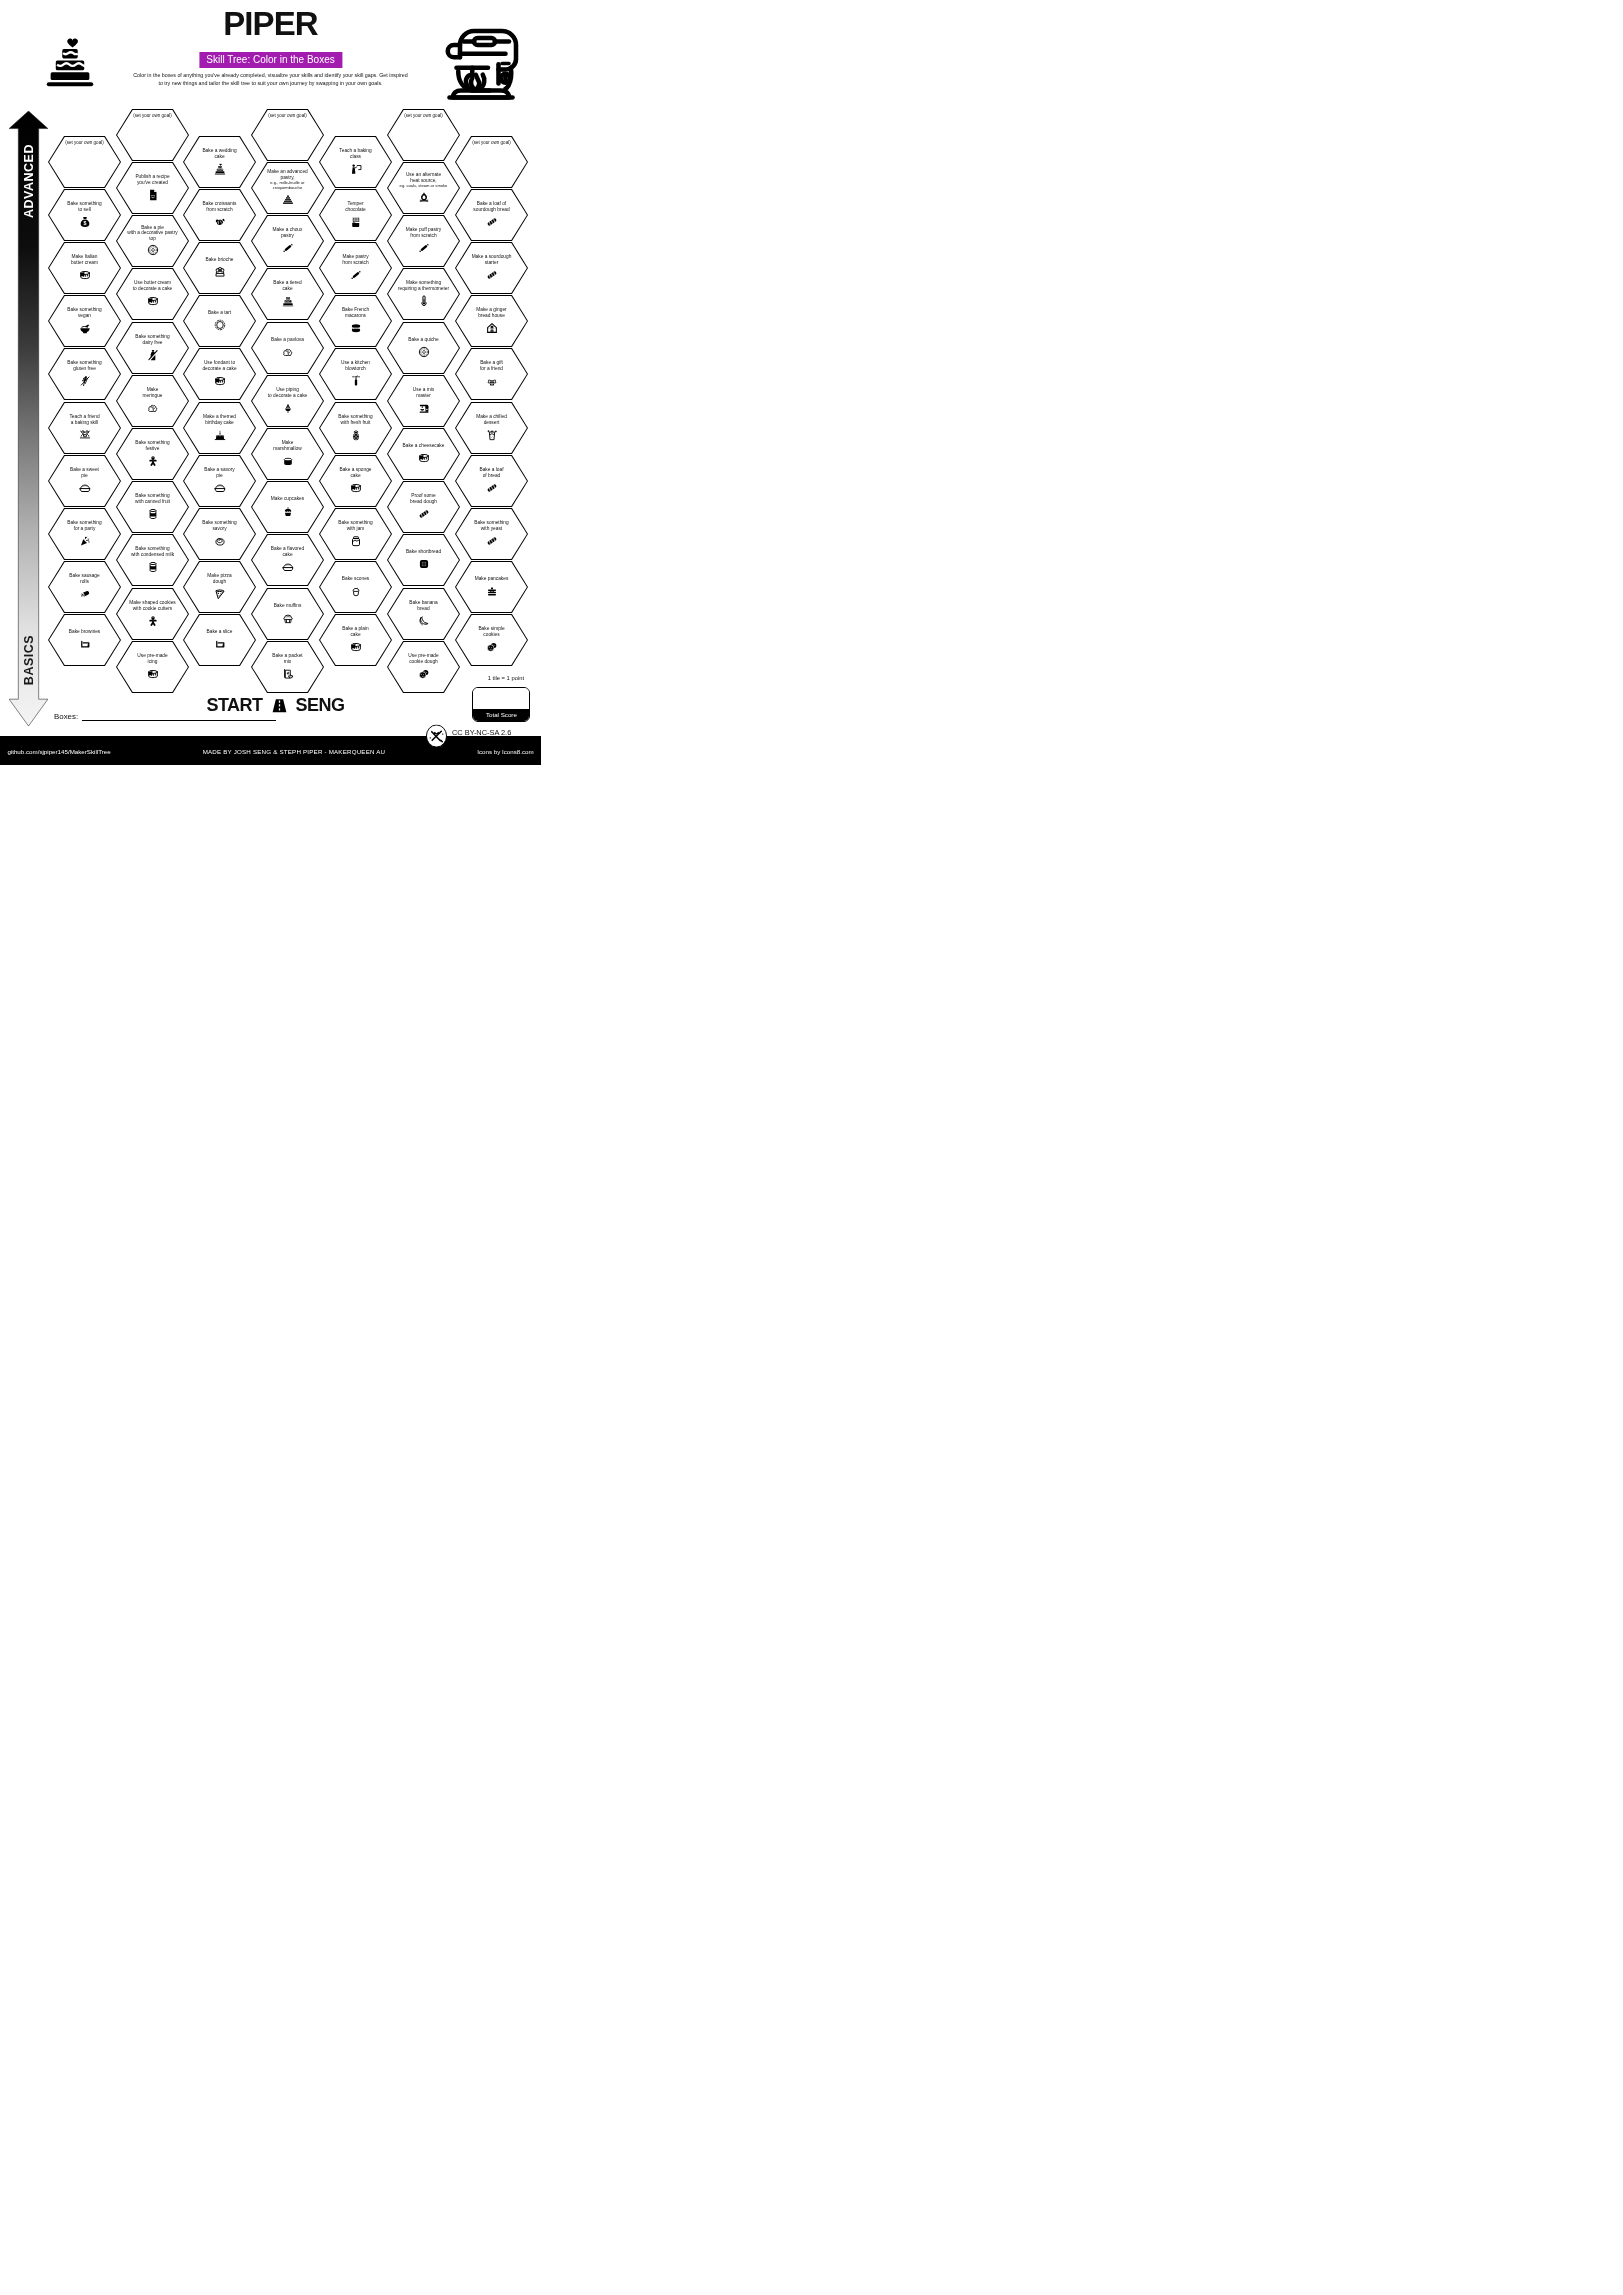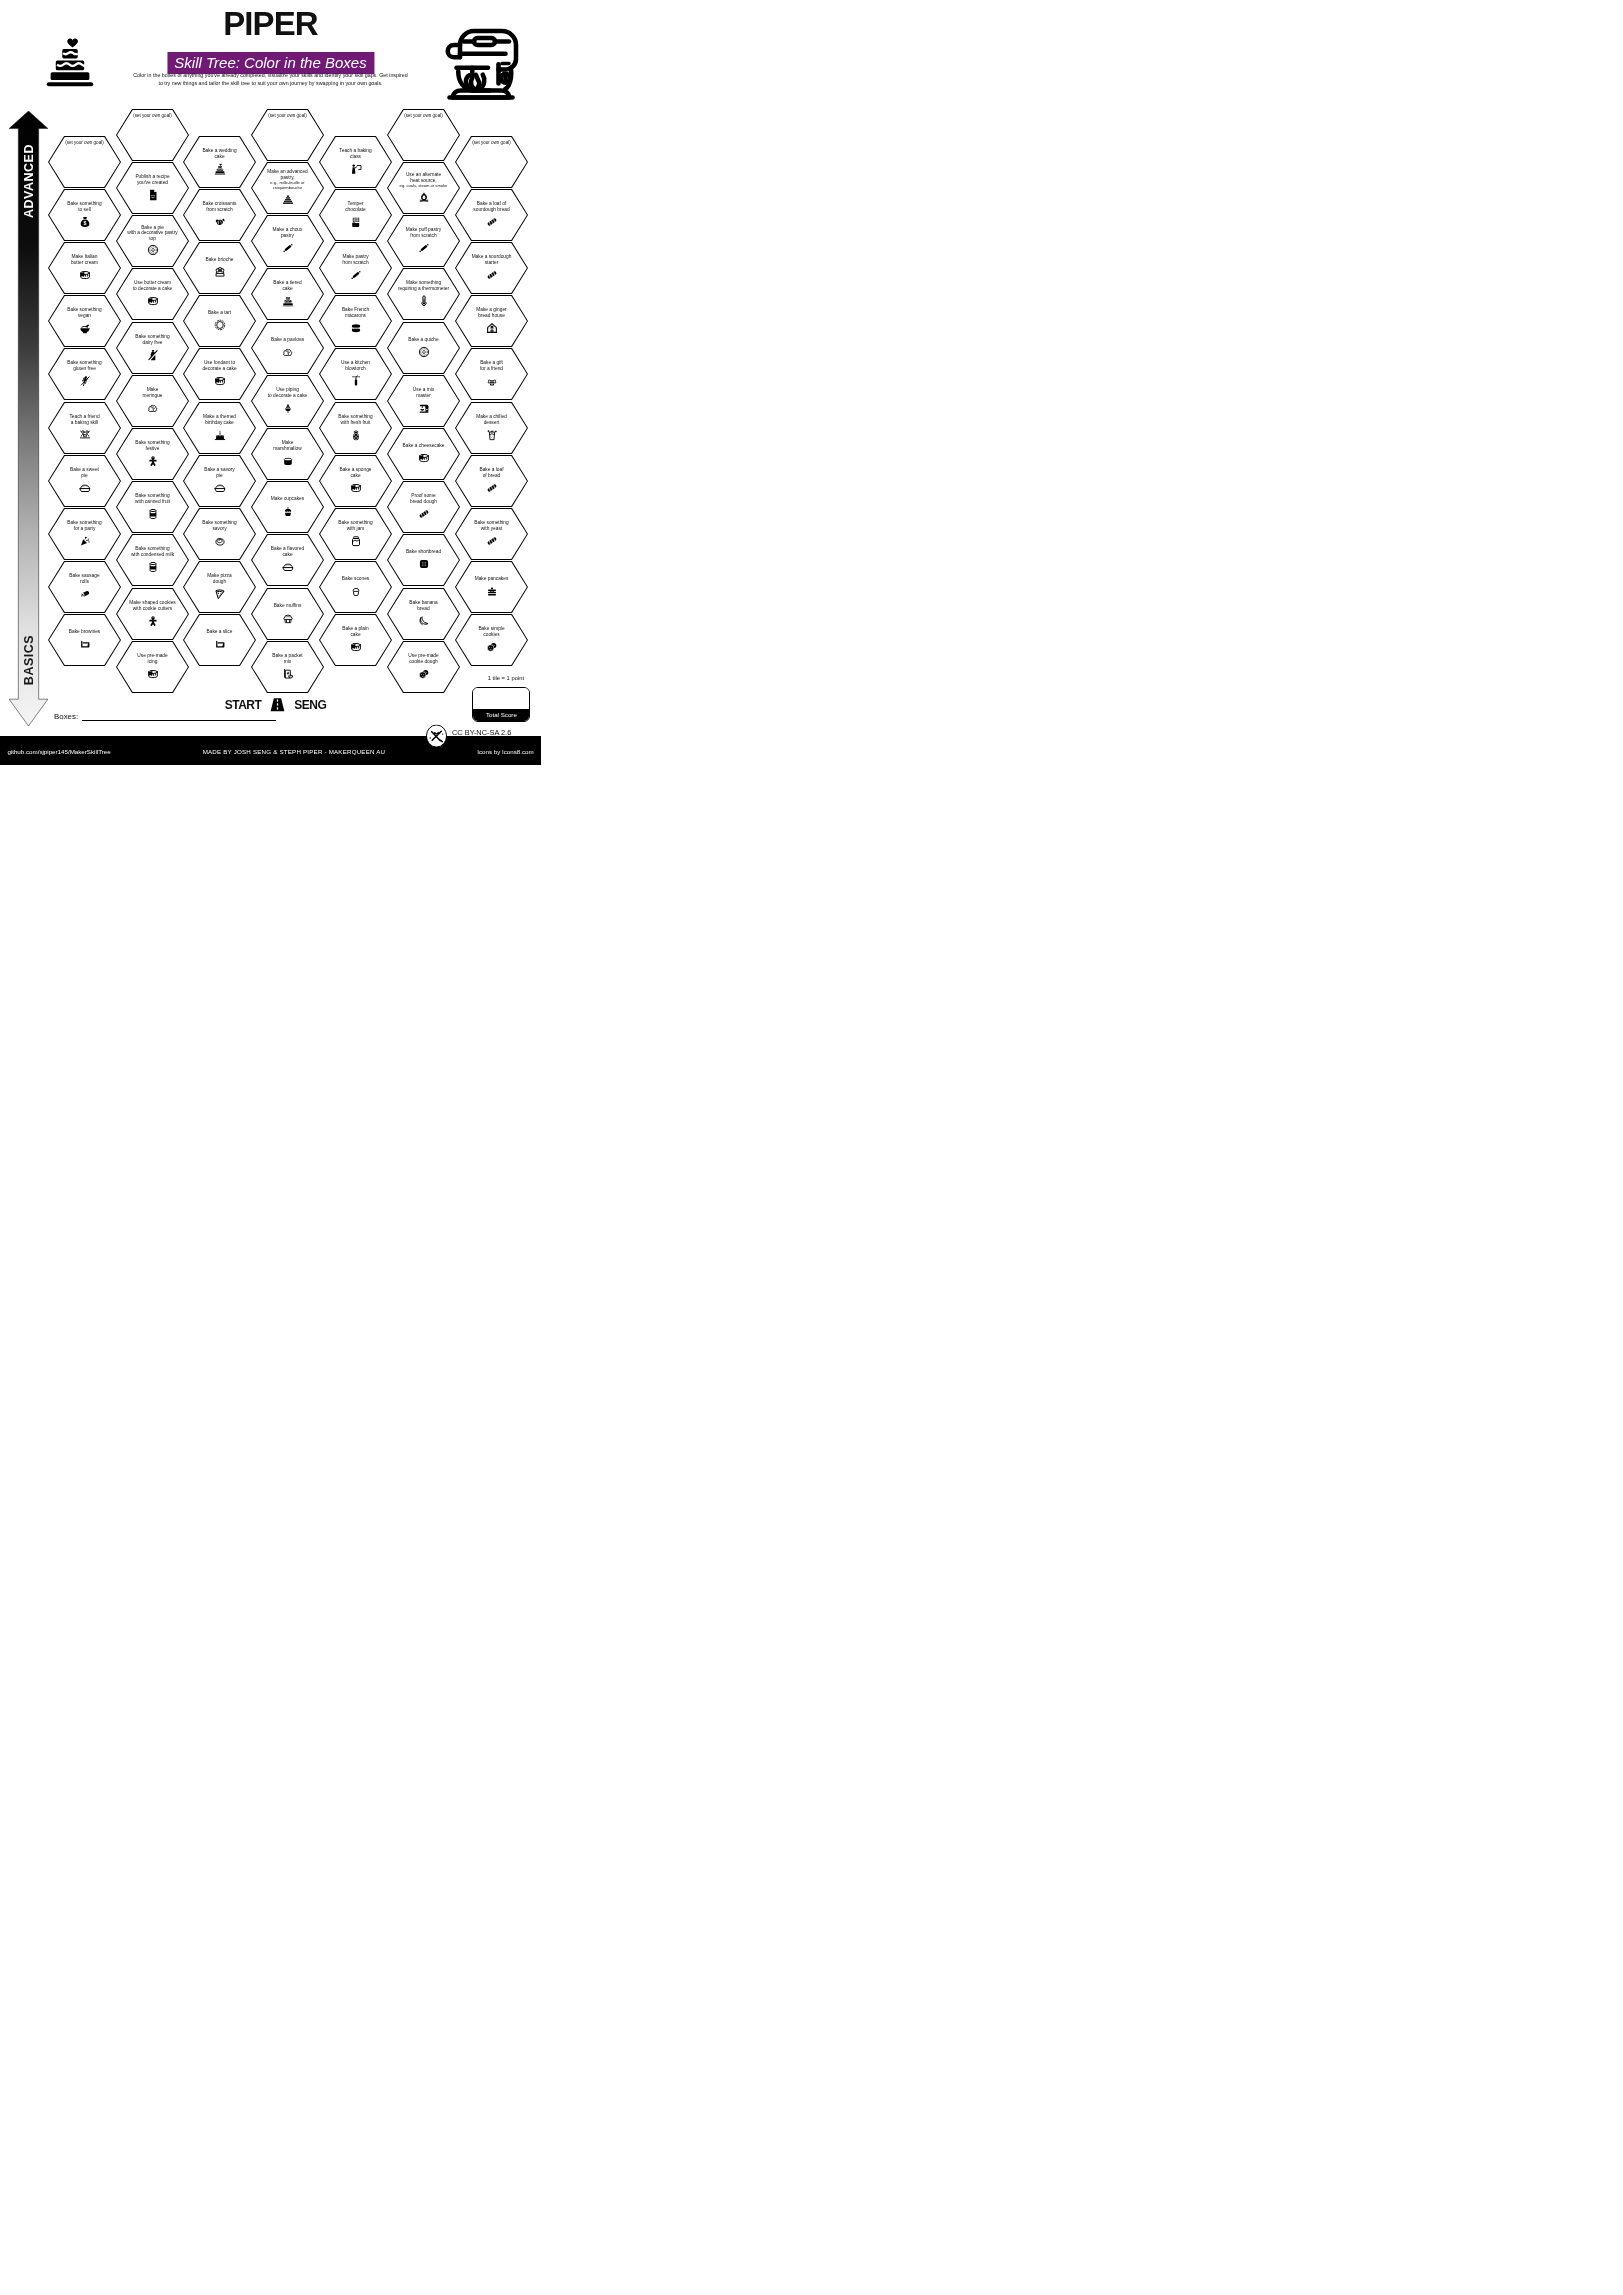--- a/index.html
+++ b/index.html
@@ -2,21 +2,21 @@
 <html style="font-size:7.4px"><head>
 <meta charset="utf-8">
 <style>
   html,body{margin:0;padding:0;background:#fff;}
   .poster{position:relative;width:541px;height:765px;background:#fff;overflow:hidden;
           font-family:"Liberation Sans",sans-serif;color:#111;}
   
   .title{position:absolute;top:6.5px;left:0;right:0;text-align:center;
          font-size:33px;font-weight:900;letter-spacing:-0.9px;line-height:1;}
   .subtitle{position:absolute;top:52px;left:50%;transform:translateX(-50%);
-            background:#701a75;color:#fff;font-size:15px;padding:1.9px 7.4px 2.8px;white-space:nowrap;font-style:italic;}
+            background:#a21caf;color:#fff;font-size:10px;padding:1.9px 7.4px 2.8px;white-space:nowrap;}
   .desc{position:absolute;top:71px;left:50%;transform:translateX(-50%);width:333px;
         font-size:5.3px;line-height:1.55;text-align:center;white-space:pre-line;}
   .logo-cake{position:absolute;left:39px;top:28px;width:62px;height:68px;}
   .logo-mixer{position:absolute;left:439px;top:19.4px;width:84px;height:87px;}
   
   .axis-svg{position:absolute;left:9.3px;top:111px;}
   .axis-label{position:absolute;text-align:center;font-weight:bold;font-size:12.5px;letter-spacing:0.5px;}
   .axis-top{left:-8.3px;top:174px;width:74px;color:#fff;transform:rotate(-90deg);}
   .axis-bottom{left:1.9px;top:653px;width:54px;color:#1a1a1a;transform:rotate(-90deg);}
   
@@ -26,21 +26,21 @@
        clip-path:polygon(0% 50%,22% 0%,78% 0%,100% 50%,78% 100%,22% 100%);
        display:flex;flex-direction:column;align-items:center;justify-content:center;
        gap:1.4px;padding:2.8px 6.5px;text-align:center;}
   .hex-label{font-size:4.8px;line-height:1.22;white-space:pre-line;}
   .hex-sublabel{font-size:4.1px;line-height:1.2;white-space:pre-line;margin-top:-0.9px;}
   .hex.goal .hex-inner{justify-content:flex-start;padding-top:2.8px;}
   .hex.goal .hex-label{font-size:4.5px;}
   .hex-icon{width:14px;height:14px;flex:0 0 auto;}
   
   .start-here{position:absolute;left:0;right:0;top:695px;display:flex;align-items:center;
-              justify-content:center;gap:6px;font-size:12px;font-weight:900;letter-spacing:-0.5px;padding-left:10px;}
+              justify-content:center;gap:6px;font-size:18px;font-weight:900;letter-spacing:-0.5px;padding-left:10px;}
   .road-icon{width:21px;height:19.4px;}
   
   .score-note{position:absolute;right:17px;top:675px;font-size:5.8px;}
   .score-box{position:absolute;right:10.6px;top:687px;width:58px;height:35px;background:#fff;
              border:1.2px solid #000;border-radius:6px;overflow:hidden;box-sizing:border-box;}
   .score-box-space{position:absolute;top:0;left:0;right:0;bottom:12.5px;background:#fff;}
   .score-box-label{position:absolute;bottom:0;left:0;right:0;height:12.5px;background:#000;color:#fff;
              font-size:6.2px;text-align:center;line-height:12px;}
   
   .name-row{position:absolute;left:54px;top:712px;font-size:7.9px;display:flex;align-items:flex-end;gap:3.7px;}

